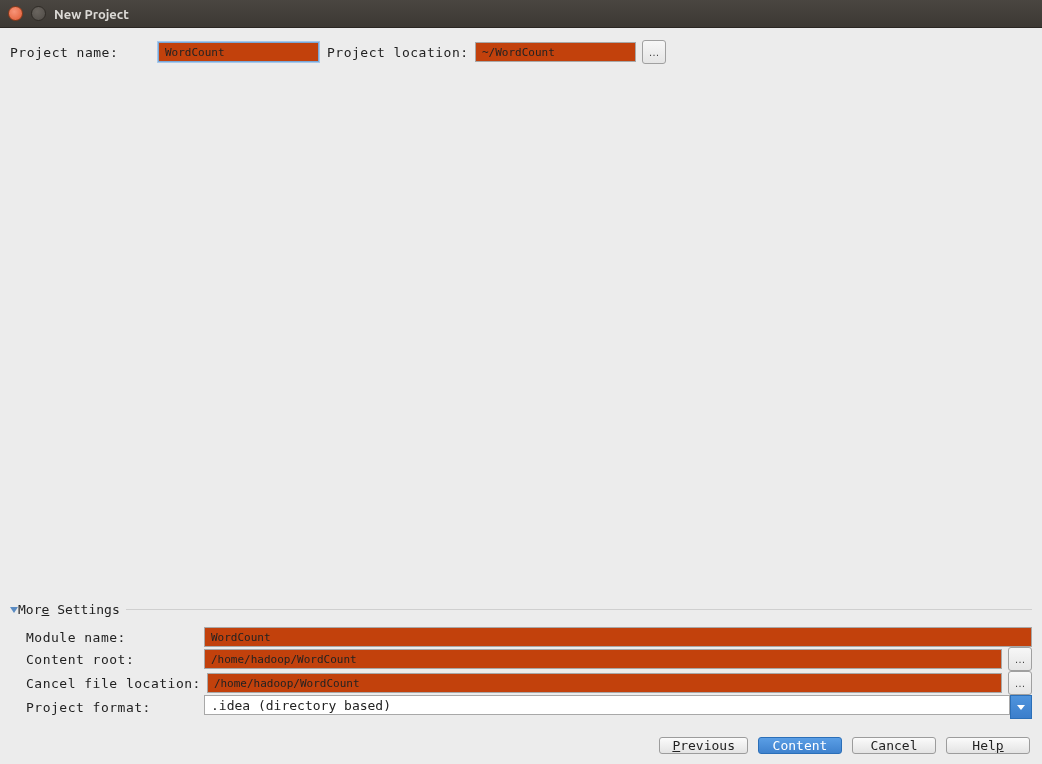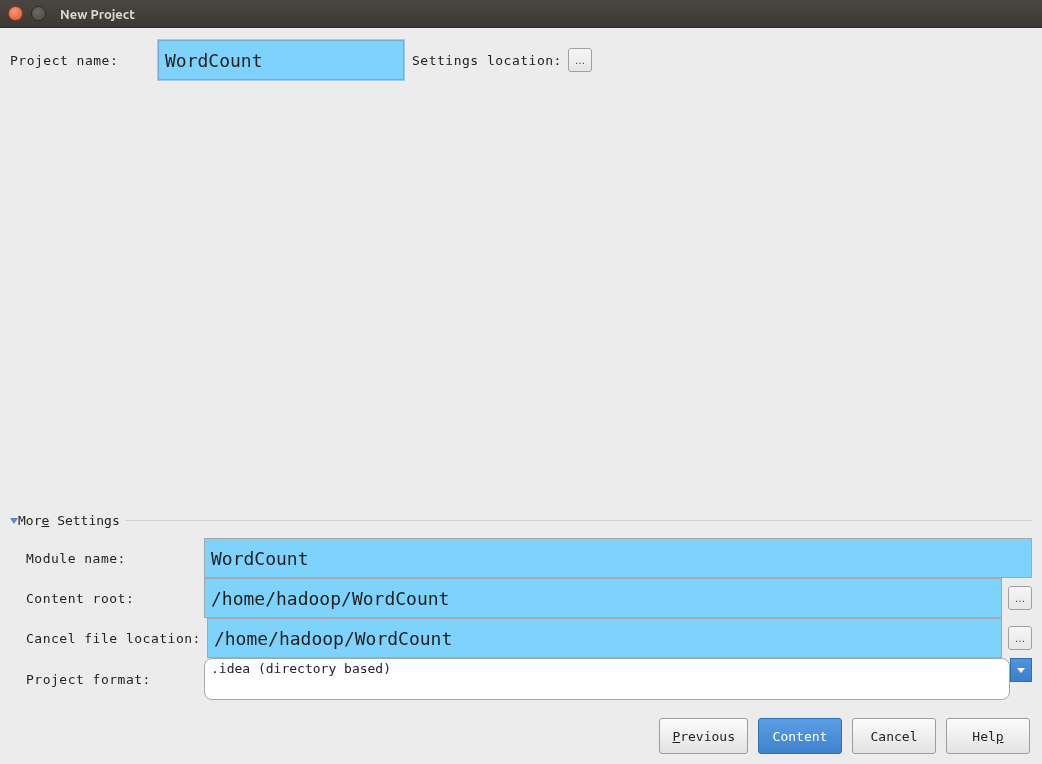--- a/index.html
+++ b/index.html
@@ -41,21 +41,20 @@
       border: 1px solid #8a3a1a;
     }
     .min-btn {
       background: radial-gradient(circle at 40% 35%, #6a655f, #4f4b46);
       border: 1px solid #2f2b26;
     }
     .title-text {
       color: #dcdad6;
       font-weight: bold;
       font-size: 13px;
-      margin-left: 6px;
       font-family: "Ubuntu", "DejaVu Sans", sans-serif;
     }
     .content {
       flex: 1;
       background: #ececec;
       padding: 12px 10px 10px 10px;
       display: flex;
       flex-direction: column;
       position: relative;
     }
@@ -69,26 +68,26 @@
       align-items: center;
       gap: 6px;
     }
     .form-label {
       min-width: 142px;
       color: #222;
       letter-spacing: 0.5px;
     }
     .text-input {
       flex: 1;
-      height: 40px;
-      background: #7dd3fc;
+      height: 20px;
+      background: #c2410c;
       border: 1px solid #a8a8a8;
       padding: 2px 6px;
       font-family: inherit;
-      font-size: 18px;
+      font-size: 11px;
       color: #222;
     }
     .text-input.focused {
       border: 1px solid #7aa7d6;
       box-shadow: 0 0 0 1px #a6c8ec;
       outline: none;
     }
     .browse-btn {
       width: 24px;
       height: 24px;
@@ -141,29 +140,29 @@
       color: #222;
       letter-spacing: 0.5px;
     }
     .dropdown-wrap {
       flex: 1;
       display: flex;
       position: relative;
     }
     .dropdown {
       flex: 1;
-      height: 42px;
+      height: 20px;
       background: #fff;
       border: 1px solid #a8a8a8;
       padding: 2px 6px;
       font-family: inherit;
       font-size: 13px;
       color: #222;
       appearance: none;
-      border-radius: 8px;
+      border-radius: 0;
     }
     .dropdown-arrow {
       width: 22px;
       height: 24px;
       background: linear-gradient(to bottom, #4f94dd, #3b7ecb);
       border: 1px solid #2b6fb8;
       display: flex;
       align-items: center;
       justify-content: center;
       cursor: pointer;
@@ -178,21 +177,21 @@
     }
     .footer {
       display: flex;
       justify-content: flex-end;
       gap: 10px;
       margin-top: 18px;
       padding-right: 2px;
     }
     .btn {
       min-width: 84px;
-      height: 36px;
+      height: 17px;
       background: linear-gradient(to bottom, #fbfbfb, #e3e3e3);
       border: 1px solid #9c9c9c;
       border-radius: 3px;
       font-family: inherit;
       font-size: 13px;
       color: #222;
       cursor: pointer;
       padding: 0 12px;
     }
     .btn.primary {
@@ -225,21 +224,22 @@
   <div class="left-edge"></div>
 
   <div class="content">
 
     <div class="form-top">
       <div class="form-row">
         <span class="form-label">Project name:</span>
         <input class="text-input focused" type="text" value="WordCount" style="">
       </div>
       <div class="form-row">
-        <span class="form-label">Settings location:</span>
+        <span class="form-label">Project location:</span>
+        <input class="text-input" type="text" value="~/WordCount" style="">
         <button class="browse-btn">…</button>
       </div>
     </div>
 
     <div class="spacer"></div>
 
     <div class="more-settings">
       <div class="section-header">
         <span class="disclosure"></span>
         <span><span>Mor</span><span class="section-underline">e</span><span> Settings</span></span>

